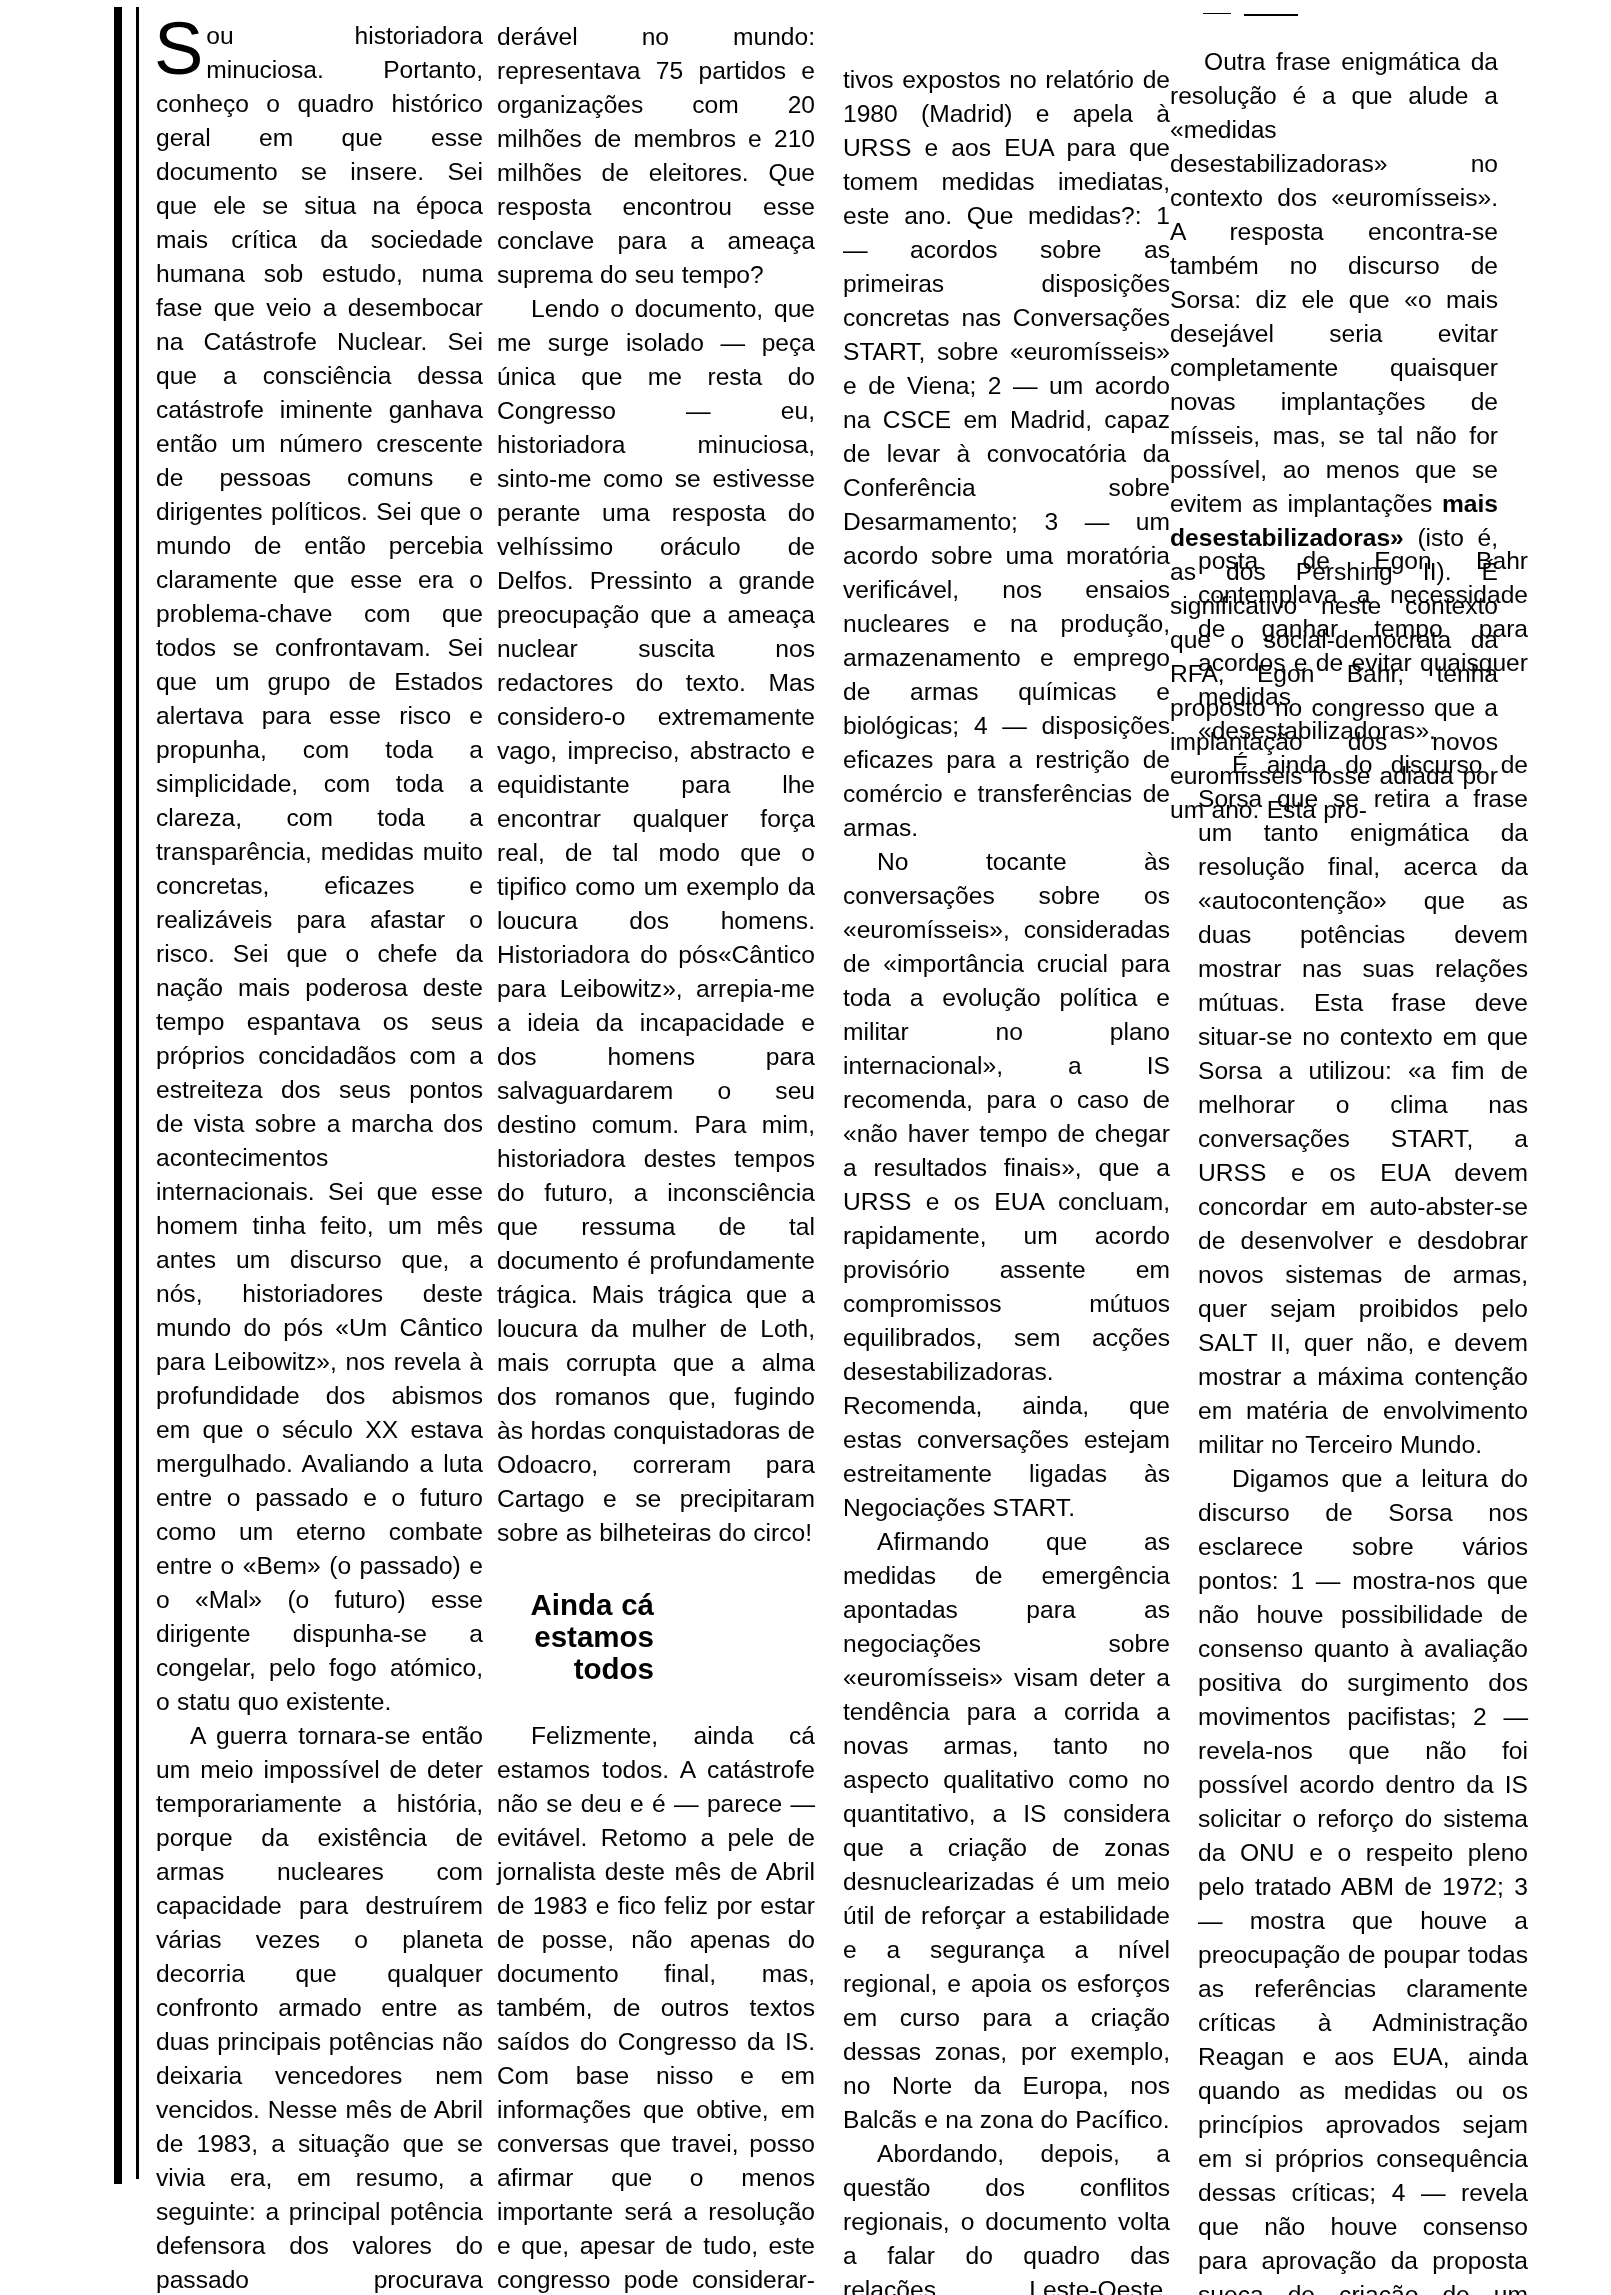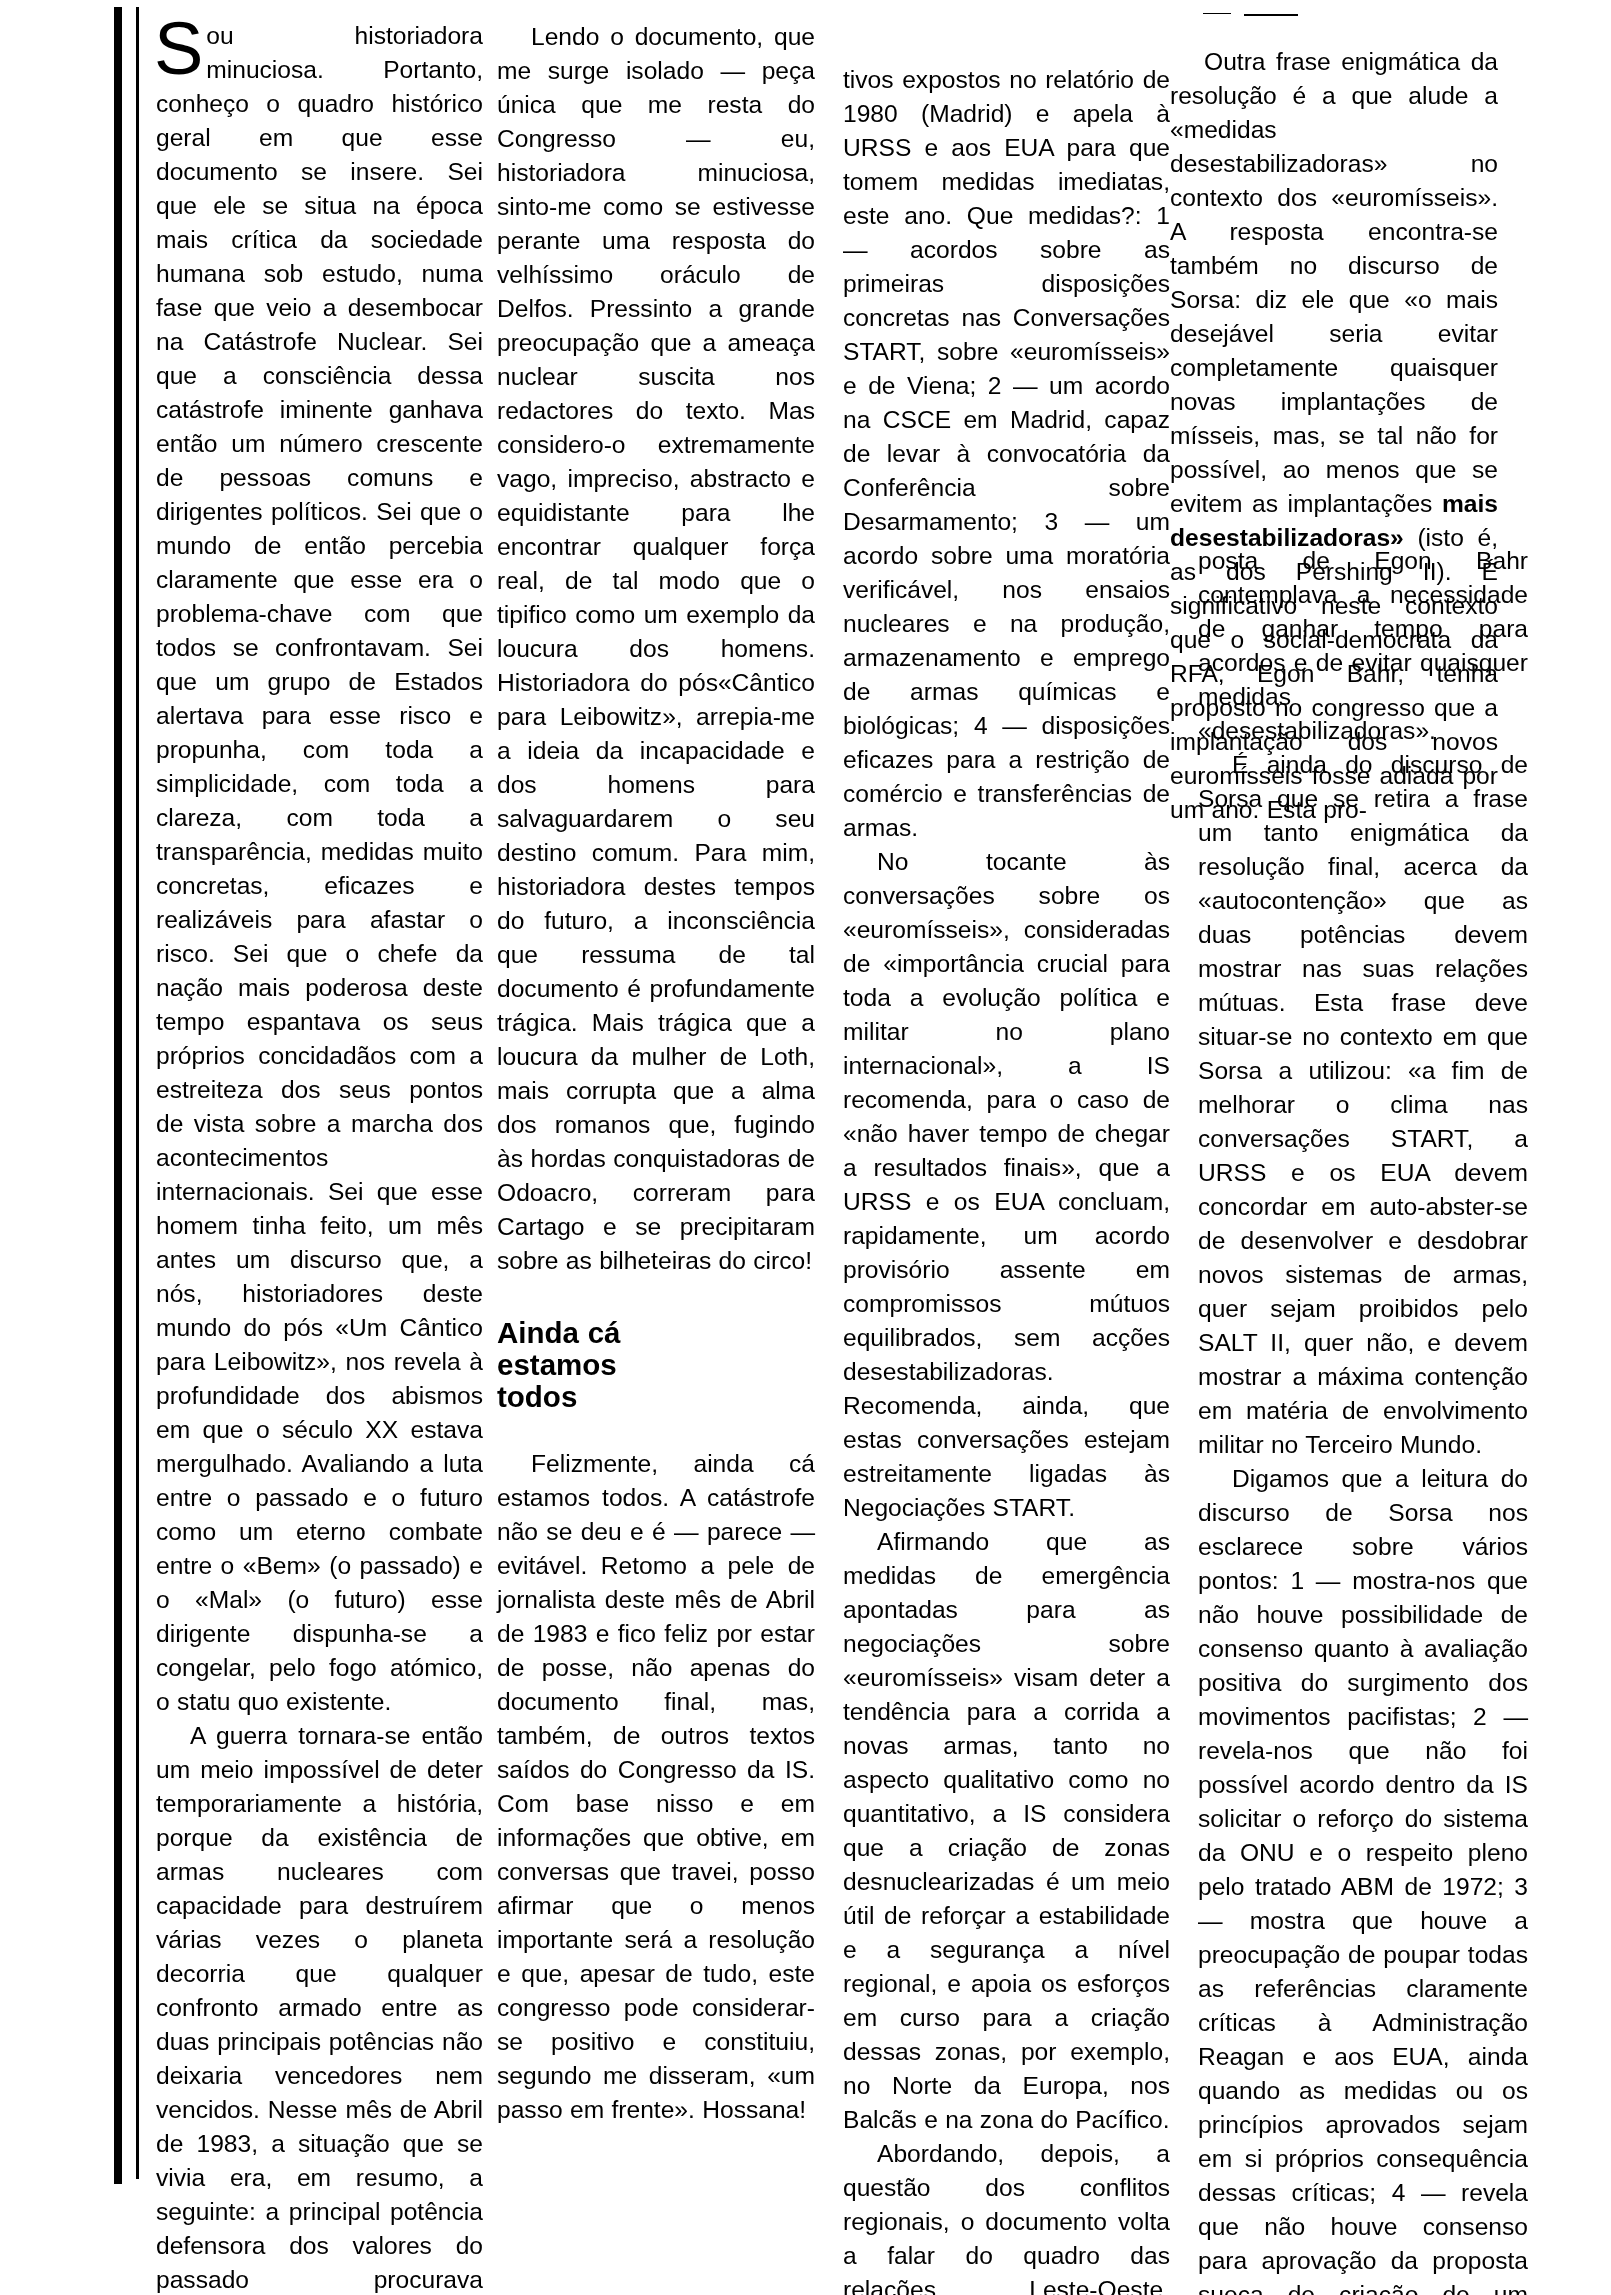--- a/index.html
+++ b/index.html
@@ -13,40 +13,41 @@
     font-family: "Liberation Sans", sans-serif;
     font-size: 24.6px;
     line-height: 34px;
     text-align: justify;
     hyphens: manual;
     word-spacing: 0.5px;
   }
   .col p { margin: 0; text-indent: 34px; }
   .col p.noindent { text-indent: 0; }
   .dropcap { float: left; font-size: 74px; line-height: 54px; margin: 2.9px 2.9px 0 -2px; font-family: "Liberation Sans", sans-serif; }
-  .subhead { font-family: "Liberation Sans", sans-serif; font-weight: bold; font-size: 29.5px; line-height: 32px; margin: 39px 0 34px 0; text-indent: 0; text-align: left; }
+  .subhead { font-family: "Liberation Sans", sans-serif; font-weight: bold; font-size: 29.5px; line-height: 32px; margin: 39px 0 34px 0; text-indent: 0; text-align: right; }
   .b { font-weight: bold; }
 </style>
 </head>
 <body>
 
 <div class="page">
 
   <div class="bar-thick"></div>
   <div class="bar-thin"></div>
   <div class="rule" style="left:1203px; top:12.8px; width:27.5px; height:1.5px;"></div>
   <div class="rule" style="left:1244px; top:13.8px; width:54px; height:2px;"></div>
 
   <div class="col" style="left:156px; top:18.7px; width:327px;">
     <p class="noindent"><span class="dropcap">S</span><span>ou historiadora minuciosa. Portanto, conheço o quadro histórico geral em que esse documento se insere. Sei que ele se situa na época mais crítica da sociedade humana sob estudo, numa fase que veio a desembocar na Catástrofe Nuclear. Sei que a consciência dessa catástrofe iminente ganhava então um número crescente de pessoas comuns e dirigentes políticos. Sei que o mundo de então percebia claramente que esse era o problema-chave com que todos se confrontavam. Sei que um grupo de Estados alertava para esse risco e propunha, com toda a simplicidade, com toda a clareza, com toda a transparência, medidas muito concretas, eficazes e realizáveis para afastar o risco. Sei que o chefe da nação mais poderosa deste tempo espantava os seus próprios concidadãos com a estreiteza dos seus pontos de vista sobre a marcha dos acontecimentos internacionais. Sei que esse homem tinha feito, um mês antes um discurso que, a nós, historiadores deste mundo do pós «Um Cântico para Leibowitz», nos revela à profundidade dos abismos em que o século XX estava mergulhado. Avaliando a luta entre o passado e o futuro como um eterno combate entre o «Bem» (o passado) e o «Mal» (o futuro) esse dirigente dispunha-se a congelar, pelo fogo atómico, o statu quo existente.</span></p>
     <p>A guerra tornara-se então um meio impossível de deter temporariamente a história, porque da existência de armas nucleares com capacidade para destruírem várias vezes o planeta decorria que qualquer confronto armado entre as duas principais potências não deixaria vencedores nem vencidos. Nesse mês de Abril de 1983, a situação que se vivia era, em resumo, a seguinte: a principal potência defensora dos valores do passado procurava ultrapassar os limites do chamado «equilíbrio nuclear», e anunciava, em termos claros, a sua estratégia de vitória global, através de criação de condições para disparar o primeiro tiro nuclear de modo supostamente eficaz para arrasar o «inimigo». O continente europeu estava no centro das preocupações. Escassos meses faltavam para que a grande loucura tivesse início: a colocação de novas armas nucleares nesse barril de pólvora, novas armas destinadas a transformar o continente num palco de guerra atómica pretensamente limitada, com a qual se pretendia arrasar o futuro. E com ele arrasar-se-ia o próprio continente. As opiniões públicas reagiam fortemente a esta loucura. E esperavam que, dentro do sistema capitalista, as correntes mais lúcidas e historicamente vocacionadas para a salvaguarda dos valores do progresso, se tornassem um destacamento de mobilização contra a catástrofe iminente.</p>
 
   </div>
 
   <div class="col" style="left:497px; top:19.7px; width:318px;">
+    <p class="noindent">derável no mundo: representava 75 partidos e organizações com 20 milhões de membros e 210 milhões de eleitores. Que resposta encontrou esse conclave para a ameaça suprema do seu tempo?</p>
     <p>Lendo o documento, que me surge isolado — peça única que me resta do Congresso — eu, historiadora minuciosa, sinto-me como se estivesse perante uma resposta do velhíssimo oráculo de Delfos. Pressinto a grande preocupação que a ameaça nuclear suscita nos redactores do texto. Mas considero-o extremamente vago, impreciso, abstracto e equidistante para lhe encontrar qualquer força real, de tal modo que o tipifico como um exemplo da loucura dos homens. Historiadora do pós«Cântico para Leibowitz», arrepia-me a ideia da incapacidade e dos homens para salvaguardarem o seu destino comum. Para mim, historiadora destes tempos do futuro, a inconsciência que ressuma de tal documento é profundamente trágica. Mais trágica que a loucura da mulher de Loth, mais corrupta que a alma dos romanos que, fugindo às hordas conquistadoras de Odoacro, correram para Cartago e se precipitaram sobre as bilheteiras do circo!</p>
     <h2 class="subhead" style="width:157px;">Ainda cá estamos todos</h2>
     <p>Felizmente, ainda cá estamos todos. A catástrofe não se deu e é — parece — evitável. Retomo a pele de jornalista deste mês de Abril de 1983 e fico feliz por estar de posse, não apenas do documento final, mas, também, de outros textos saídos do Congresso da IS. Com base nisso e em informações que obtive, em conversas que travei, posso afirmar que o menos importante será a resolução e que, apesar de tudo, este congresso pode considerar-se positivo e constituiu, segundo me disseram, «um passo em frente». Hossana!</p>
 
   </div>
 
   <div class="col" style="left:843px; top:63px; width:327px;">
     <p class="noindent">tivos expostos no relatório de 1980 (Madrid) e apela à URSS e aos EUA para que tomem medidas imediatas, este ano. Que medidas?: 1 — acordos sobre as primeiras disposições concretas nas Conversações START, sobre «euromísseis» e de Viena; 2 — um acordo na CSCE em Madrid, capaz de levar à convocatória da Conferência sobre Desarmamento; 3 — um acordo sobre uma moratória verificável, nos ensaios nucleares e na produção, armazenamento e emprego de armas químicas e biológicas; 4 — disposições eficazes para a restrição de comércio e transferências de armas.</p>
     <p>No tocante às conversações sobre os «euromísseis», consideradas de «importância crucial para toda a evolução política e militar no plano internacional», a IS recomenda, para o caso de «não haver tempo de chegar a resultados finais», que a URSS e os EUA concluam, rapidamente, um acordo provisório assente em compromissos mútuos equilibrados, sem acções desestabilizadoras. Recomenda, ainda, que estas conversações estejam estreitamente ligadas às Negociações START.</p>
     <p>Afirmando que as medidas de emergência apontadas para as negociações sobre «euromísseis» visam deter a tendência para a corrida a novas armas, tanto no aspecto qualitativo como no quantitativo, a IS considera que a criação de zonas desnuclearizadas é um meio útil de reforçar a estabilidade e a segurança a nível regional, e apoia os esforços em curso para a criação dessas zonas, por exemplo, no Norte da Europa, nos Balcãs e na zona do Pacífico.</p>

